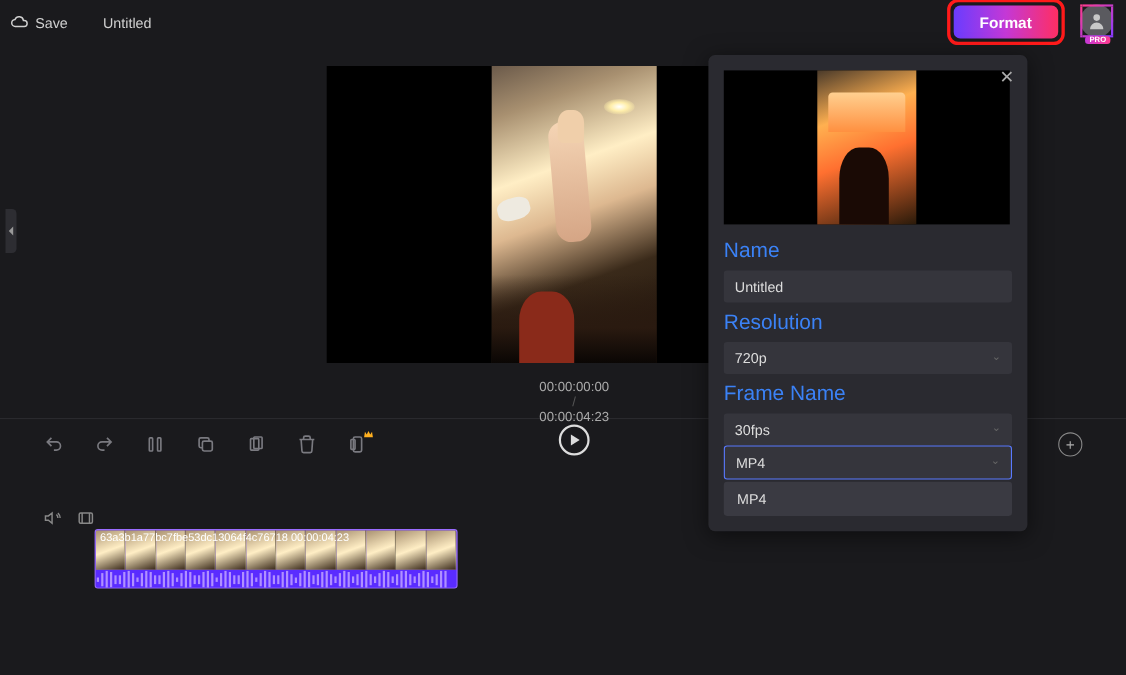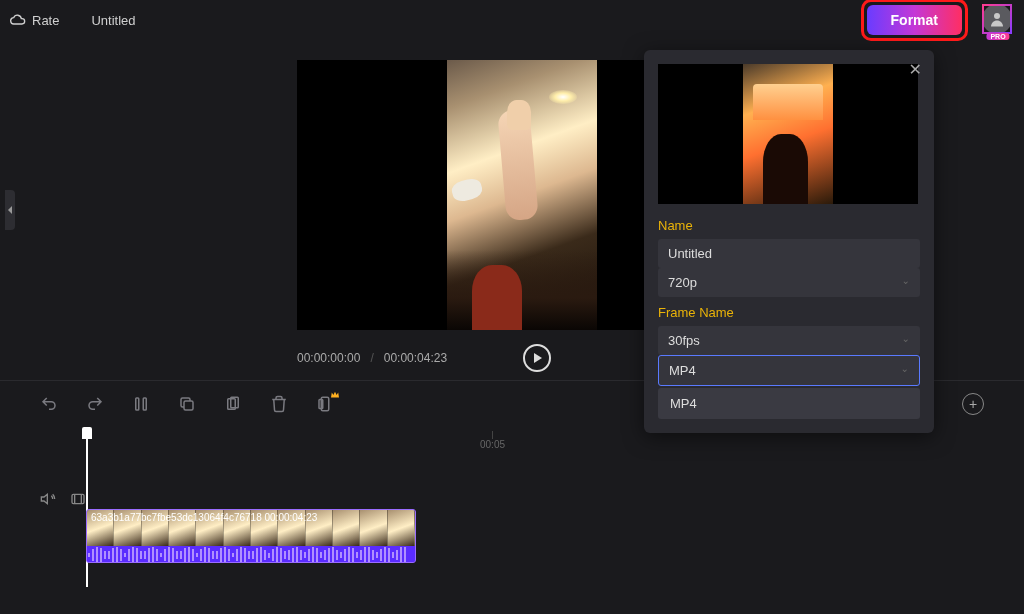--- a/index.html
+++ b/index.html
@@ -24,21 +24,21 @@
     .preview-col { flex: 1; padding: 20px 0 0 0; display: flex; flex-direction: column; align-items: center; }
     .preview-canvas { width: 450px; height: 270px; background: #000; display: flex; align-items: center; justify-content: center; position: relative; }
     .video-portrait { width: 150px; height: 270px; background: linear-gradient(160deg, #6b5a4a 0%, #a89070 15%, #ffeec5 35%, #ddb890 50%, #3a2a1a 70%, #1a0f08 100%); position: relative; overflow: hidden; }
     .lamp { position: absolute; top: 30px; right: 20px; width: 28px; height: 14px; border-radius: 50%; background: radial-gradient(ellipse,#fff 0%,#ffeeaa 40%, transparent 80%); }
     .arm { position: absolute; top: 50px; left: 55px; width: 32px; height: 110px; background: linear-gradient(180deg,#f5d5b5,#d5a585); border-radius: 14px; transform: rotate(-5deg); }
     .hand { position: absolute; top: 40px; left: 60px; width: 24px; height: 30px; background: #f0cfaa; border-radius: 40% 40% 20% 20%; }
     .crowd { position: absolute; bottom: 0; left: 0; right: 0; height: 80px; background: linear-gradient(0deg,#0a0604 0%, #2a1a10 40%, transparent 100%); }
     .red-hair { position: absolute; bottom: 0; left: 25px; width: 50px; height: 65px; background: #8a2a1a; border-radius: 40% 40% 0 0; }
     .white-obj { position: absolute; top: 120px; left: 5px; width: 30px; height: 20px; background: #eeeae0; border-radius: 40%; transform: rotate(-15deg); }
     
-    .time-row { width: 450px; display: flex; align-items: center; margin-top: 14px; font-size: 12px; color: #aaa; }
+    .time-row { width: 450px; display: flex; align-items: center; margin-top: 14px; font-size: 12px; color: #aaa; flex-direction: column; }
     .time-sep { margin: 0 10px; color: #555; }
     .play-btn { margin: 0 auto; width: 28px; height: 28px; border-radius: 50%; border: 2px solid #ddd; display: flex; align-items: center; justify-content: center; cursor: pointer; }
     .play-tri { width: 0; height: 0; border-left: 8px solid #ddd; border-top: 5px solid transparent; border-bottom: 5px solid transparent; margin-left: 2px; }
     
     .right-col { width: 80px; padding-top: 100px; font-size: 13px; color: #aaa; }
     
     
     .timeline-sec { border-top: 1px solid #2a2a2e; padding: 0; }
     .tool-row { height: 46px; display: flex; align-items: center; gap: 28px; padding: 0 40px; }
     .tool-ic { width: 18px; height: 18px; color: #7a7a80; cursor: pointer; }
@@ -60,39 +60,39 @@
     .wave-bar { width: 2px; background: #b090ff; margin: 0 1px; }
     
     
     .export-panel { position: absolute; top: 50px; right: 90px; width: 290px; background: #2a2a30; border-radius: 6px; padding: 14px; z-index: 100; box-shadow: 0 4px 20px rgba(0,0,0,0.5); }
     .panel-close { position: absolute; top: 10px; right: 12px; color: #aaa; font-size: 16px; cursor: pointer; }
     .panel-preview { width: 260px; height: 140px; background: #000; display: flex; align-items: center; justify-content: center; margin-bottom: 14px; }
     .panel-preview-inner { width: 90px; height: 140px; background: linear-gradient(160deg,#4a3a2a 0%,#ffb050 30%,#ff7030 55%,#2a1a0a 100%); position: relative; overflow: hidden; }
     .stage-glow { position: absolute; top: 20px; left: 10px; right: 10px; height: 36px; background: linear-gradient(0deg,#ff9040,#ffd090); border-radius: 4px 4px 0 0; }
     .silh { position: absolute; bottom: 0; left: 20px; width: 45px; height: 70px; background: #1a0a05; border-radius: 40% 40% 0 0; }
     
-    .field-label { font-size: 13px; color: #eab308; margin: 8px 0 6px; font-weight: 500; }
+    .field-label { font-size: 19px; color: #3b82f6; margin: 8px 0 6px; font-weight: 500; }
     .field-input { width: 100%; background: #35353c; border: none; color: #ddd; font-size: 13px; padding: 7px 10px; border-radius: 3px; }
     .field-select { width: 100%; background: #35353c; border: none; color: #ddd; font-size: 13px; padding: 7px 10px; border-radius: 3px; display: flex; justify-content: space-between; align-items: flex-start; cursor: pointer; }
     .field-select.active { border: 1px solid #5a7aff; }
     .chev { font-size: 10px; color: #666; }
     .dropdown { background: #3a3a42; margin-top: 2px; border-radius: 3px; overflow: hidden; }
     .dd-opt { padding: 8px 12px; font-size: 13px; color: #ddd; cursor: pointer; display: flex; align-items: center; gap: 6px; }
     .dd-opt.highlighted { border: 3px solid #ff1a1a; border-radius: 4px; }
     .crown-ic { width: 12px; height: 10px; display: inline-block; }
   </style>
 </head>
 <body>
 
 <div class="topbar">
   <div class="save-group">
     <svg class="cloud-icon" viewBox="0 0 24 24" fill="none" stroke="#d0d0d0" stroke-width="2">
         <path d="M18 10h-1a6 6 0 0 0-11.5-1.5A4.5 4.5 0 0 0 6 18h12a4 4 0 0 0 0-8z"></path>
       </svg>
-    <span>Rate</span>
+    <span>Save</span>
   </div>
   <div class="title-text">Untitled</div>
   <div class="spacer"></div>
   <div class="export-wrap">
     <button class="export-btn">Format</button>
   </div>
   <div class="avatar-wrap">
     <div class="avatar-circle">
       <svg viewBox="0 0 24 24" width="18" height="18" fill="#c8c8c8">
           <circle cx="12" cy="8" r="4"></circle>
@@ -164,29 +164,20 @@
         </svg>
       <svg style="position:absolute;top:-4px;right:-6px" width="10" height="8" viewBox="0 0 12 10" fill="#ffb020">
           <path d="M1 8h10L10 2l-2 3-2-4-2 4-2-3z"></path>
         </svg>
     </div>
     <div class="add-track-btn">
       <span>+</span>
     </div>
   </div>
 
-  <div class="ruler-row">
-    <div class="playhead">
-      <div class="playhead-head"></div>
-    </div>
-    <div class="ruler-tick" style="left:480px">
-      <div class="bar"></div>
-      <span>00:05</span>
-    </div>
-  </div>
 
   <div class="tracks-area">
     <div class="track-row-icons">
       <svg width="16" height="16" viewBox="0 0 24 24" fill="none" stroke="#888" stroke-width="2">
           <path d="M11 5L6 9H2v6h4l5 4V5zM19 12a7 7 0 0 0-2-5M22 12a10 10 0 0 0-3-7"></path>
         </svg>
       <svg width="16" height="16" viewBox="0 0 24 24" fill="none" stroke="#888" stroke-width="2">
           <rect x="3" y="5" width="18" height="14" rx="2"></rect>
           <path d="M7 5v14M17 5v14"></path>
         </svg>
@@ -300,20 +291,21 @@
   <div class="panel-preview">
     <div class="panel-preview-inner">
       <div class="stage-glow"></div>
       <div class="silh"></div>
     </div>
   </div>
   
   <div class="field-label">Name</div>
   <input class="field-input" value="Untitled" style="">
   
+  <div class="field-label">Resolution</div>
   <div class="field-select">
     <span>720p</span>
     <span class="chev">⌄</span>
   </div>
   
   <div class="field-label">Frame Name</div>
   <div class="field-select">
     <span>30fps</span>
     <span class="chev">⌄</span>
   </div>

